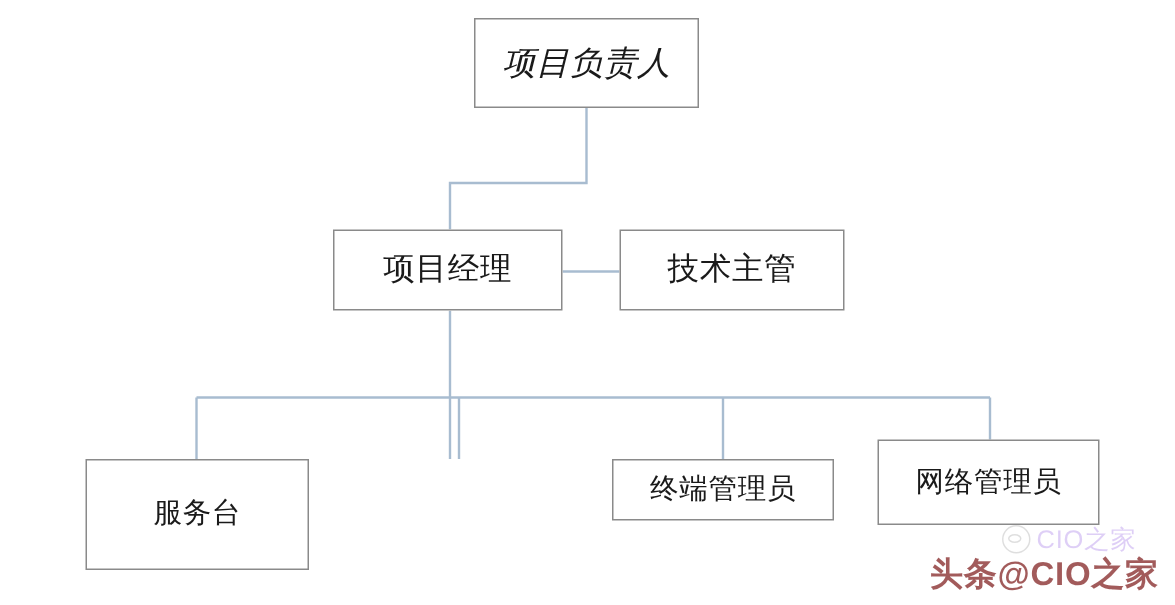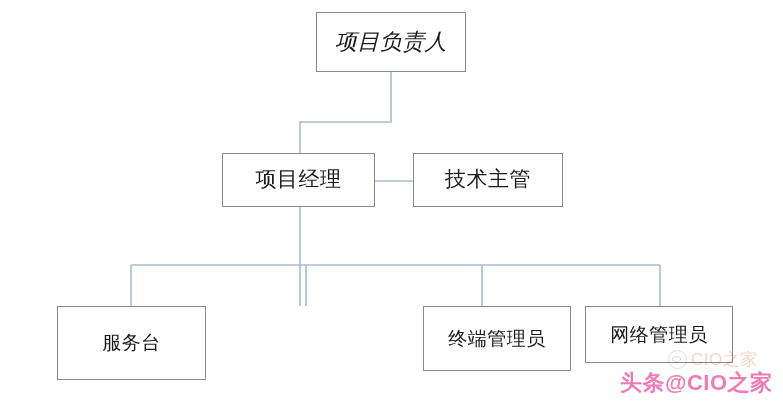--- a/index.html
+++ b/index.html
@@ -80,30 +80,30 @@
     position: absolute;
     left: 3px;
     top: 4.5px;
     width: 7px;
     height: 4px;
     border: 1.2px solid #6f6f6f;
     border-radius: 50%;
   }
   .wm-logo-text {
     font-size: 17px;
-    color: #c2410c;
+    color: #6d28d9;
     font-family: "Liberation Sans", sans-serif;
     letter-spacing: 0.5px;
   }
   .wm-main {
     position: absolute;
     left: 0px;
     top: 20px;
     font-size: 22px;
-    color: #ec4899;
+    color: #7f1d1d;
     opacity: 0.72;
     font-family: "Liberation Sans", sans-serif;
     letter-spacing: 0.5px;
     white-space: nowrap;
     font-weight: 700;
   }
 </style>
 </head>
 <body>
 
@@ -135,25 +135,25 @@
 
   <div class="node lvl2" style="left:222px; top:153px; width:153px; height:54px;">
     <span class="node-label">项目经理</span>
   </div>
 
   <div class="node lvl3" style="left:57px; top:306px; width:149px; height:74px;">
     <span class="node-label">服务台</span>
   </div>
 
 
-  <div class="node lvl3" style="left:423px; top:306px; width:148px; height:65px;">
+  <div class="node lvl3" style="left:408px; top:306px; width:148px; height:41px;">
     <span class="node-label">终端管理员</span>
   </div>
 
-  <div class="node lvl3" style="left:585px; top:306px; width:148px; height:57px;">
+  <div class="node lvl3" style="left:585px; top:293px; width:148px; height:57px;">
     <span class="node-label">网络管理员</span>
   </div>
 
   <div id="watermark" style="left:620px; top:348px; width:163px; height:48px;">
     <div class="wm-logo-row">
       <span class="wm-logo-mark"></span>
       <span class="wm-logo-text">CIO之家</span>
     </div>
     <div class="wm-main">头条@CIO之家</div>
   </div>

